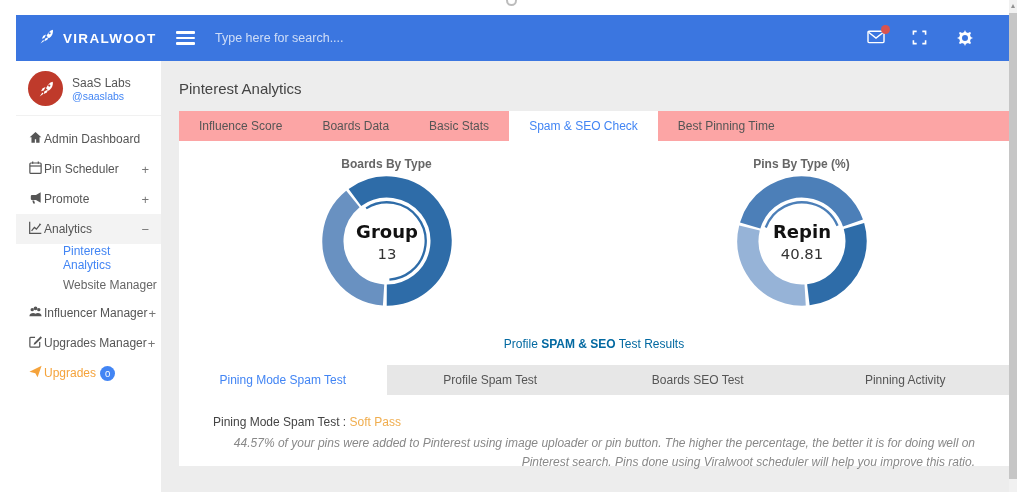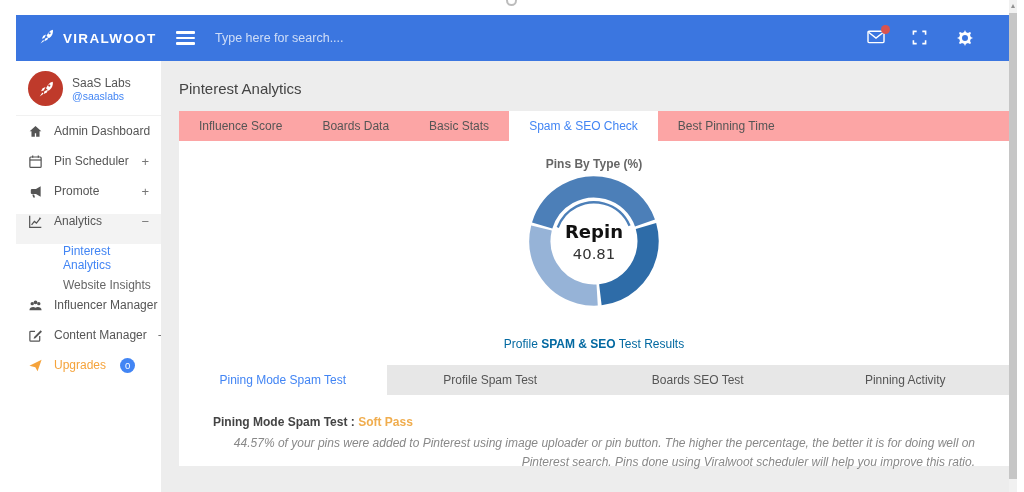--- a/index.html
+++ b/index.html
@@ -36,21 +36,21 @@
 
   
   .sidebar { width:145px; background:#fff; flex:none; }
   .profile { display:flex; align-items:center; gap:9px; padding:10px 8px 9px 12px;
     border-bottom:1px solid #f1f1f1; }
   .avatar { width:35px; height:35px; border-radius:50%; background:#bf3a2b;
     display:flex; align-items:center; justify-content:center; flex:none; cursor:pointer; }
   .p-name { font-size:12px; color:#555; }
   .p-handle { font-size:10.5px; color:#4285f4; cursor:pointer; }
   .menu { padding-top:8px; }
-  .m-item { height:30px; display:flex; align-items:flex-start; gap:11px; padding:0 12px;
+  .m-item { height:30px; display:flex; align-items:center; gap:1px; padding:0 12px;
     font-size:12px; color:#555; cursor:pointer; white-space:nowrap; }
   .m-item svg { width:15px; height:15px; flex:none; }
   .m-item.active-row { background:#f3f3f3; }
   .exp { margin-left:auto; font-size:13px; color:#777; }
   .sub-item { height:27px; display:flex; align-items:center; padding-left:47px;
     font-size:12px; color:#666; cursor:pointer; }
   .sub-item.sel { color:#4285f4; }
   .m-item.upgrades { color:#f5a33b; }
   .badge { width:15px; height:15px; border-radius:50%; background:#4285f4; color:#fff;
     font-size:9.5px; display:flex; align-items:center; justify-content:center; margin-left:3px; }
@@ -71,21 +71,21 @@
   .donut-label { font-family:"DejaVu Sans", sans-serif; font-weight:bold; font-size:17px; fill:#111; }
   .donut-value { font-family:"DejaVu Sans", sans-serif; font-size:14px; fill:#333; }
 
   .results-heading { text-align:center; font-size:12px; color:#0369a1; margin:22px 0 14px; }
   .rh-bold { font-weight:bold; }
   .rtabs { display:flex; background:#e7e7e7; height:30px; font-size:12px; color:#555; }
   .rtab { flex:1; display:flex; align-items:center; justify-content:center; cursor:pointer; }
   .rtab.active { background:#fff; color:#4285f4; }
 
   .detail { padding:20px 34px 0; }
-  .detail-title { font-size:12px; color:#444; font-weight:bold; }
+  .detail-title { font-size:12px; color:#444; font-weight:normal; }
   .detail-status { color:#f0ad4e; }
   .detail-desc { font-size:12px; color:#888; font-style:italic; line-height:1.55; margin-top:5px;
     max-width:840px;text-align:right; }
 
   
   .scrollbar { position:absolute; left:1009px; top:0; width:8px; height:492px; background:#f1f1f1; }
   .sb-arrow { position:absolute; top:4px; left:1.5px; width:0; height:0;
     border-left:2.5px solid transparent; border-right:2.5px solid transparent;
     border-bottom:4px solid #909090; }
   .sb-thumb { position:absolute; left:0; top:13px; width:8px; height:466px; background:#c6c6c6; }
@@ -211,21 +211,21 @@
             </svg>
           </span>
           <span>Analytics</span>
           <span class="exp">−</span>
         </div>
 
         <div class="sub-item sel">
           <span>Pinterest Analytics</span>
         </div>
         <div class="sub-item">
-          <span>Website Insights</span>
+          <span>Website Manager</span>
         </div>
 
         <div class="m-item">
           <span>
             <svg viewBox="0 0 16 16" fill="#555">
               <circle cx="4.5" cy="6" r="1.8"></circle>
                 <circle cx="11.5" cy="6" r="1.8"></circle>
                 <circle cx="8" cy="4.6" r="2"></circle>
               <path d="M1.5 13c0-2.2 2-3.4 4-3.4.9 0 1.8.2 2.5.7.7-.5 1.6-.7 2.5-.7 2 0 4 1.2 4 3.4z"></path>
             </svg>
@@ -234,21 +234,21 @@
           <span class="exp">+</span>
         </div>
 
         <div class="m-item">
           <span>
             <svg viewBox="0 0 16 16" fill="none" stroke="#555" stroke-width="1.3">
               <path d="M12.5 8.5V13a1 1 0 0 1-1 1H3a1 1 0 0 1-1-1V4.5a1 1 0 0 1 1-1h4.5"></path>
               <path d="M6.5 9.5l7-7 1.4 1.4-7 7-1.9.5z" fill="#555" stroke="none"></path>
             </svg>
           </span>
-          <span>Content Manager</span>
+          <span>Upgrades Manager</span>
           <span class="exp">+</span>
         </div>
 
         <div class="m-item upgrades">
           <span>
             <svg viewBox="0 0 16 16" fill="#f5a33b">
                 <path d="M1.5 8.3 14.5 1.8 10.2 14.2 7.8 9.9z"></path>
               </svg>
           </span>
           <span>Upgrades</span>
@@ -264,20 +264,30 @@
         <div class="tabstrip">
           <div class="tab">Influence Score</div>
           <div class="tab">Boards Data</div>
           <div class="tab">Basic Stats</div>
           <div class="tab active">Spam &amp; SEO Check</div>
           <div class="tab">Best Pinning Time</div>
         </div>
 
         <div class="card-body">
           <div class="charts">
+            <div class="chart">
+              <div class="chart-title">Boards By Type</div>
+              <svg class="donut" viewBox="0 0 132 132">
+                  <circle cx="66" cy="66" r="51" fill="none" stroke="#6991c1" stroke-width="20" stroke-dasharray="121.97255575980198 320.4424506661589" stroke-dashoffset="-196.96989490635693" transform="rotate(-128 66 66)"></circle>
+                  <circle cx="66" cy="66" r="36.5" fill="none" stroke="#2e6ca8" stroke-width="2.2" stroke-dasharray="132.8951208643535 229.3362637120549" stroke-dashoffset="-3.5" transform="rotate(-128 66 66)"></circle>
+                  <circle cx="66" cy="66" r="51" fill="none" stroke="#2e6ca8" stroke-width="20" stroke-dasharray="192.46989490635693 320.4424506661589" stroke-dashoffset="-1.5" transform="rotate(-128 66 66)"></circle>
+                <text class="donut-label" x="66" y="63" text-anchor="middle">Group</text>
+                <text class="donut-value" x="66" y="83" text-anchor="middle">13</text>
+              </svg>
+            </div>
             <div class="chart">
               <div class="chart-title">Pins By Type (%)</div>
               <svg class="donut" viewBox="0 0 132 132">
                   <circle cx="66" cy="66" r="51" fill="none" stroke="#96b3d7" stroke-width="20" stroke-dasharray="95.34378810944416 320.4424506661589" stroke-dashoffset="-223.59866255671474" transform="rotate(-165 66 66)"></circle>
                   <circle cx="66" cy="66" r="51" fill="none" stroke="#2e6ca8" stroke-width="20" stroke-dasharray="88.32609843985527 320.4424506661589" stroke-dashoffset="-132.27256411685946" transform="rotate(-165 66 66)"></circle>
                   <circle cx="66" cy="66" r="36.5" fill="none" stroke="#4c7fb8" stroke-width="2.2" stroke-dasharray="86.5921292208896 229.3362637120549" stroke-dashoffset="-3.5" transform="rotate(-165 66 66)"></circle>
                   <circle cx="66" cy="66" r="51" fill="none" stroke="#4c7fb8" stroke-width="20" stroke-dasharray="127.77256411685946 320.4424506661589" stroke-dashoffset="-1.5" transform="rotate(-165 66 66)"></circle>
                 <text class="donut-label" x="66" y="63" text-anchor="middle">Repin</text>
                 <text class="donut-value" x="66" y="83" text-anchor="middle">40.81</text>
               </svg>

